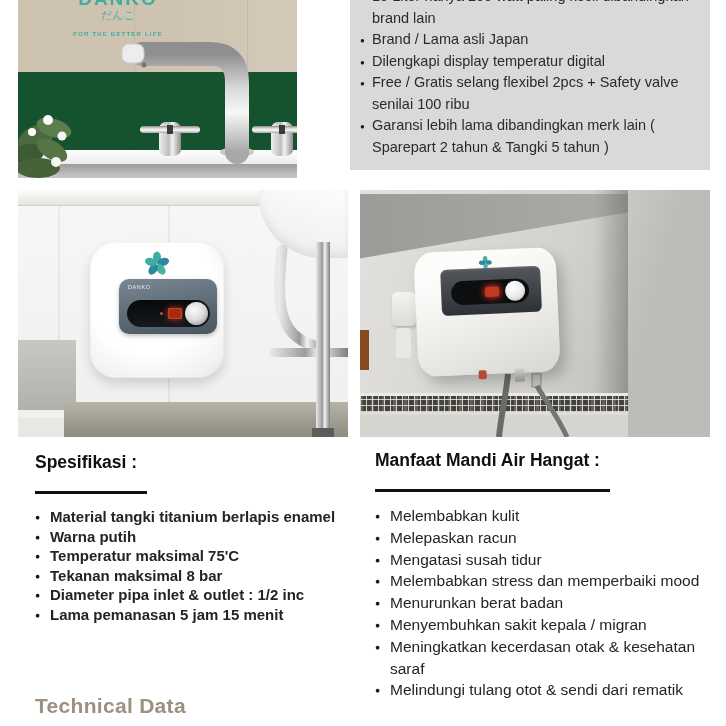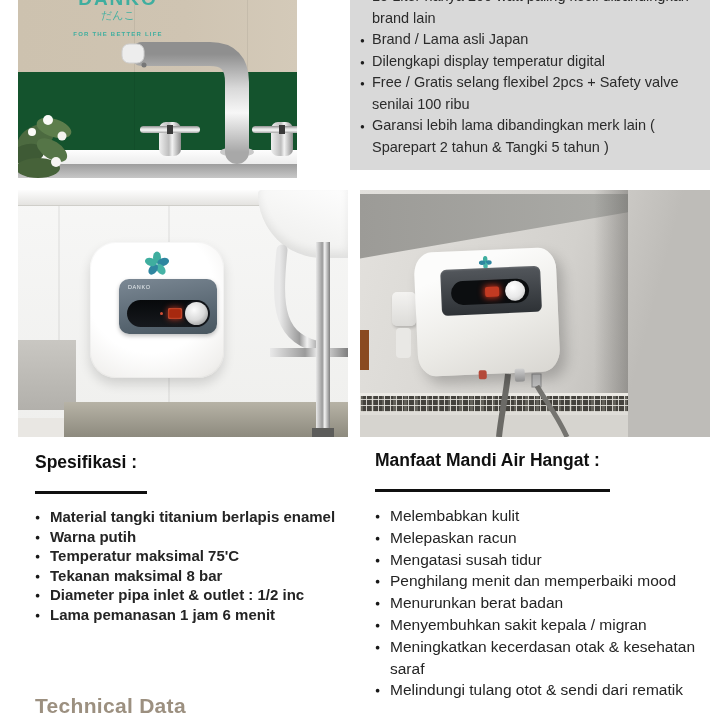--- a/index.html
+++ b/index.html
@@ -276,31 +276,31 @@
   </div>
 
   <div class="abs spec-col">
     <div class="sec-heading">Spesifikasi :</div>
     <ul class="spec-list">
       <li>Material tangki titanium berlapis enamel</li>
       <li>Warna putih</li>
       <li>Temperatur maksimal 75'C</li>
       <li>Tekanan maksimal 8 bar</li>
       <li>Diameter pipa inlet &amp; outlet : 1/2 inc</li>
-      <li>Lama pemanasan 1 jam 6 menit</li>
+      <li>Lama pemanasan 5 jam 15 menit</li>
     </ul>
   </div>
 
   <div class="abs benefit-col">
     <div class="sec-heading">Manfaat Mandi Air Hangat :</div>
     <ul class="benefit-list">
       <li>Melembabkan kulit</li>
       <li>Melepaskan racun</li>
       <li>Mengatasi susah tidur</li>
-      <li>Penghilang menit dan memperbaiki mood</li>
+      <li>Melembabkan stress dan memperbaiki mood</li>
       <li>Menurunkan berat badan</li>
       <li>Menyembuhkan sakit kepala / migran</li>
       <li>Meningkatkan kecerdasan otak &amp; kesehatan saraf</li>
       <li>Melindungi tulang otot &amp; sendi dari rematik</li>
     </ul>
   </div>
 
   <div class="abs technical">Technical Data</div>
 
 </div>

